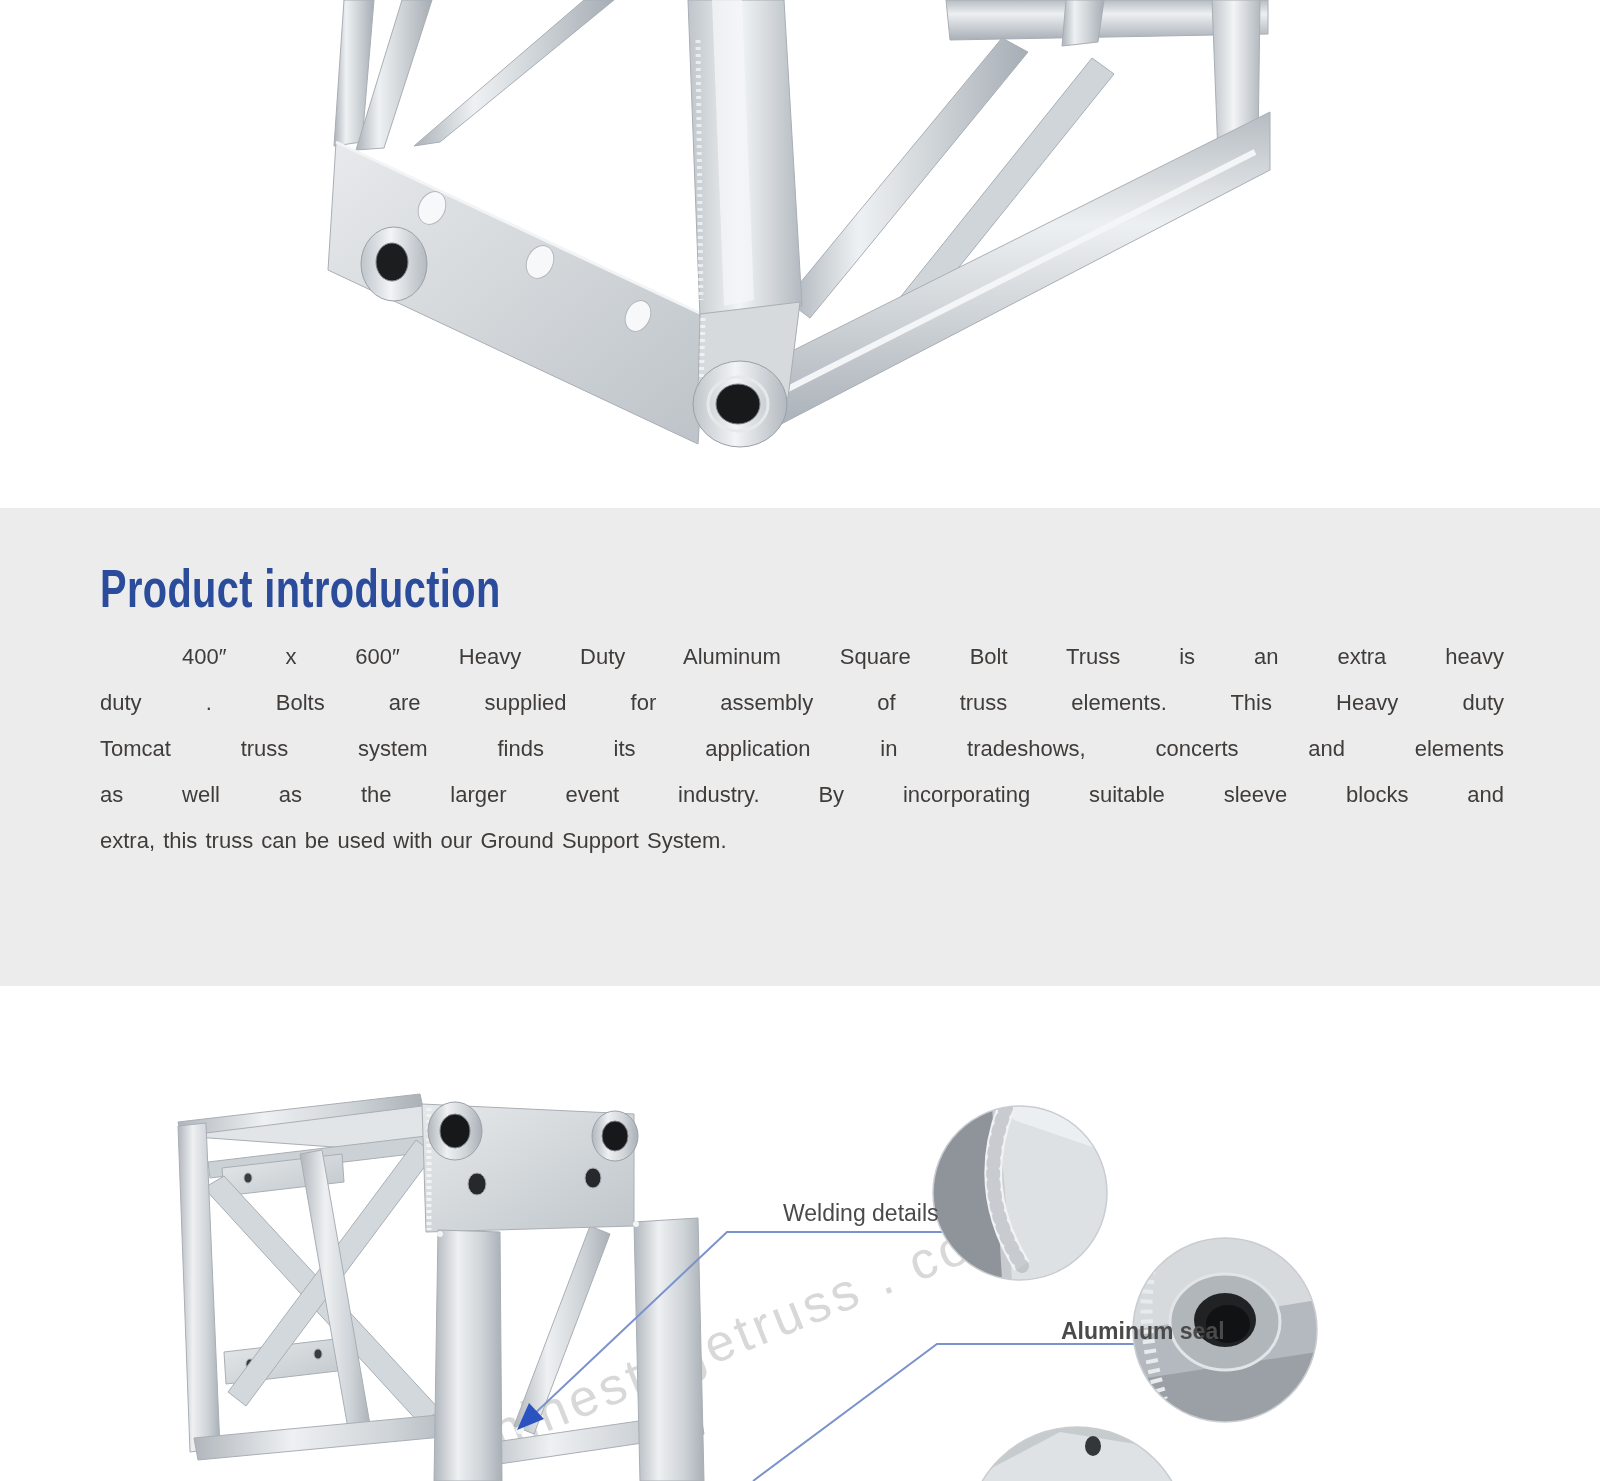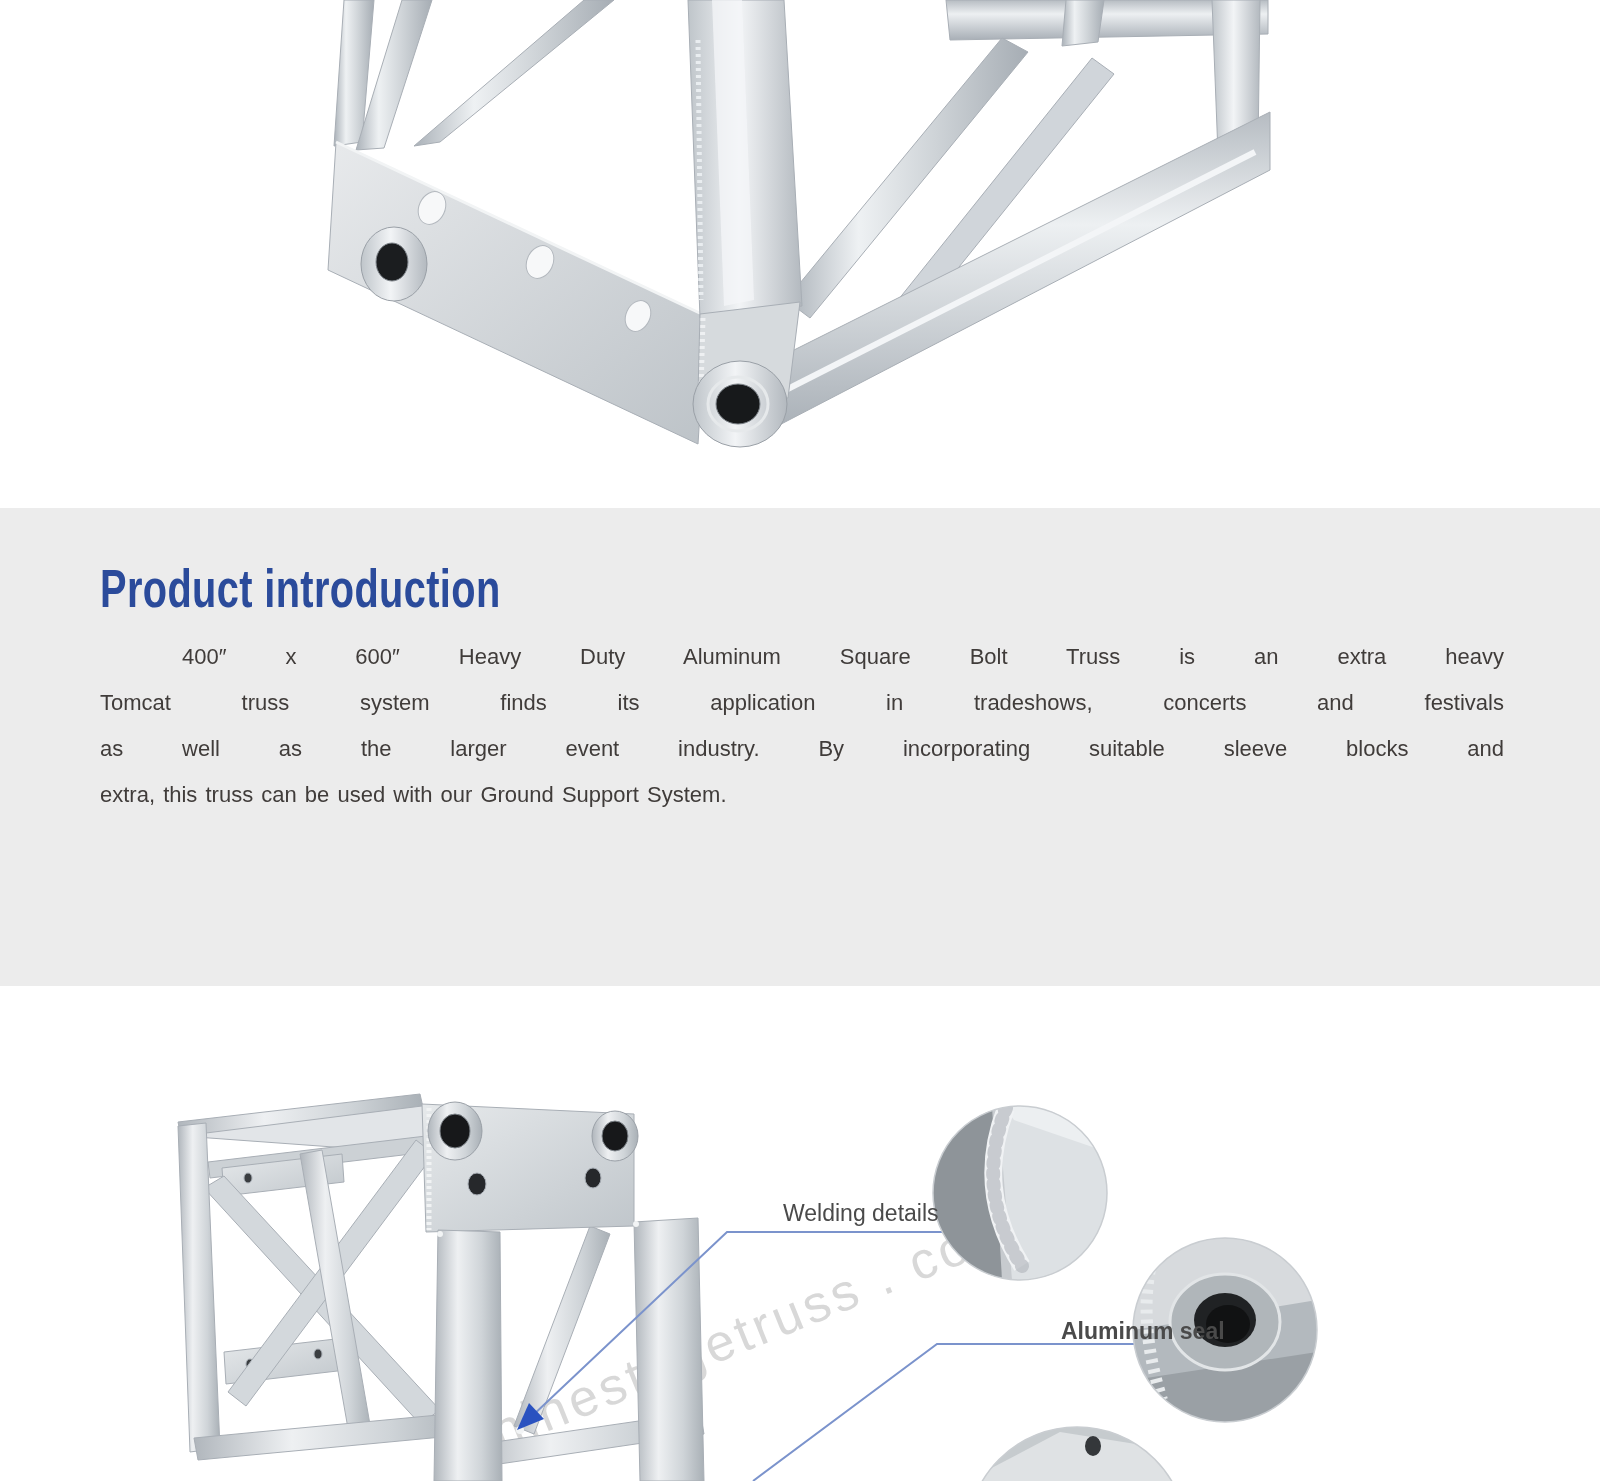--- a/index.html
+++ b/index.html
@@ -90,21 +90,22 @@
     <ellipse cx="738" cy="404" rx="30" ry="27" fill="none" stroke="#e6e9eb" stroke-width="3"></ellipse>
   </g>
 </svg>
 
 <section class="abs intro-band">
   
 </section>
 <h1 class="abs intro-heading" style="margin: 0px; left: 100px; top: 558px;">Product introduction</h1>
 <div class="abs intro-text">
   <div class="ln first">400″ x 600″ Heavy Duty Aluminum Square Bolt Truss is an extra heavy</div>
-  <div class="ln">Tomcat truss system finds its application in tradeshows, concerts and festivals</div>
+  <div class="ln">duty . Bolts are supplied for assembly of truss elements. This Heavy duty</div>
+  <div class="ln">Tomcat truss system finds its application in tradeshows, concerts and elements</div>
   <div class="ln">as well as the larger event industry. By incorporating suitable sleeve blocks and</div>
   <div class="ln last">extra, this truss can be used with our Ground Support System.</div>
 </div>
 
 <div class="abs watermark">shinestagetruss . com</div>
 
 <svg class="abs" style="left:0;top:986px" width="1600" height="495" viewBox="0 986 1600 495">
   <defs>
     <linearGradient id="btube" x1="0" y1="0" x2="1" y2="0">
       <stop offset="0" stop-color="#b0b6bc"></stop>

